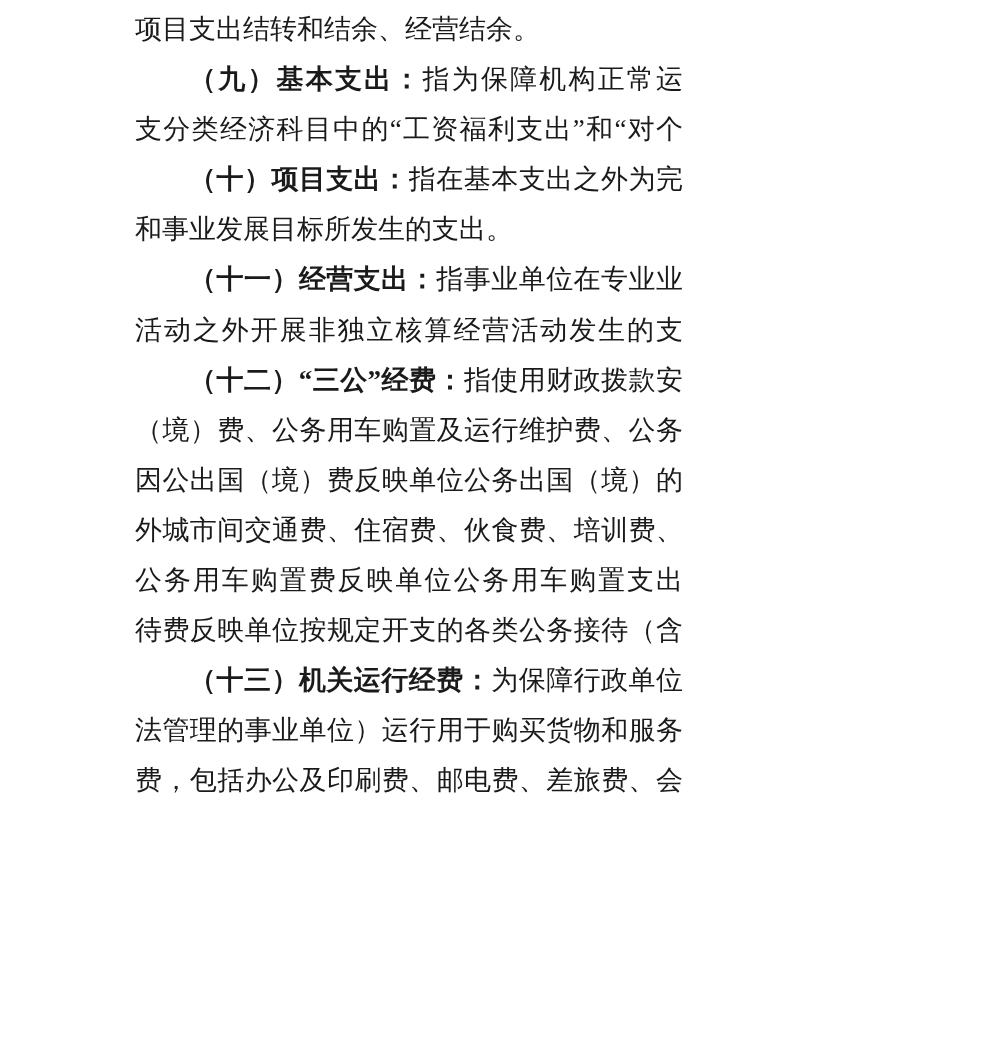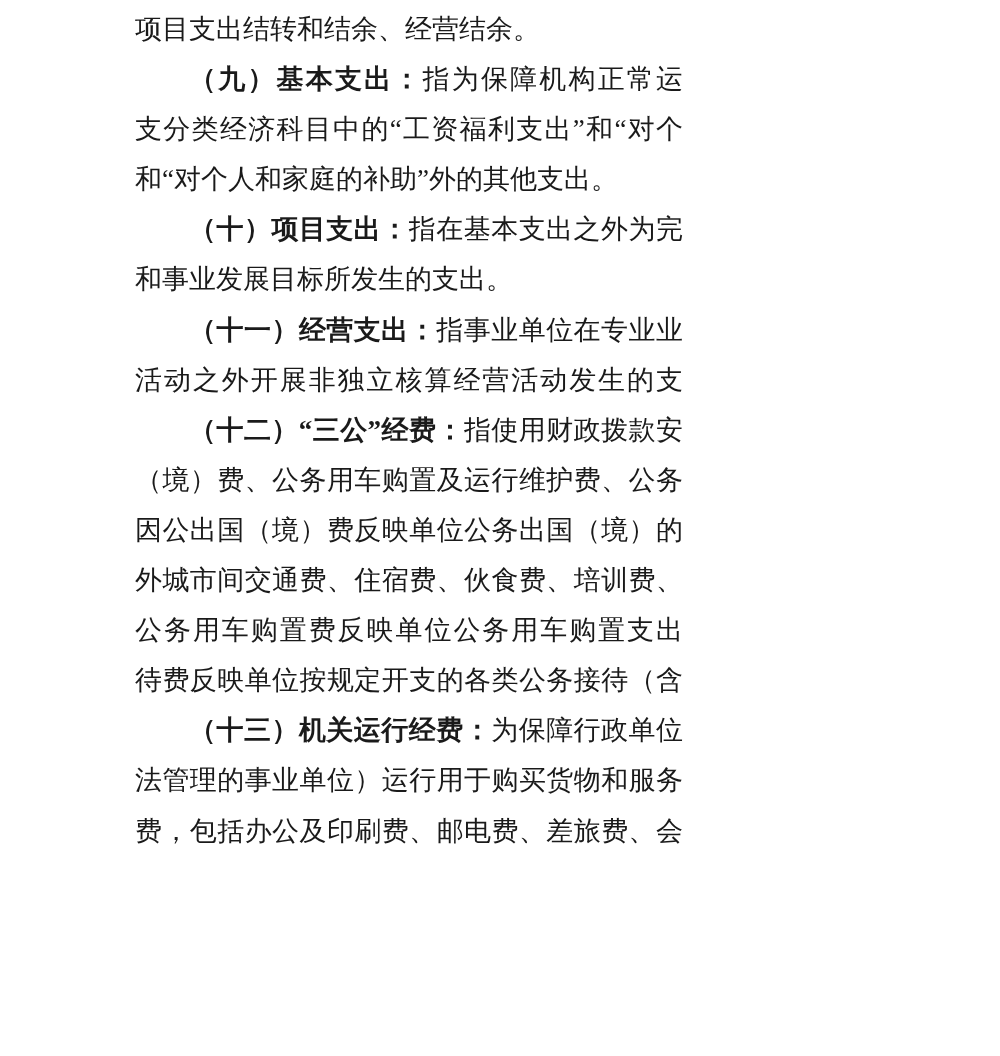--- a/index.html
+++ b/index.html
@@ -38,21 +38,20 @@
   }
 </style>
 </head>
 <body>
 
 <div class="page">
   <div>
       <div class="line">项目支出结转和结余、经营结余。</div>
       <div class="line indent justify"><strong>（九）基本支出：</strong>指为保障机构正常运转、完成日常工作</div>
       <div class="line justify">支分类经济科目中的“工资福利支出”和“对个人和家庭的补</div>
-      <div class="line">和“对个人和家庭的补助”外的其他支出。</div>
       <div class="line indent justify"><strong>（十）项目支出：</strong>指在基本支出之外为完成特定行政任务</div>
       <div class="line">和事业发展目标所发生的支出。</div>
       <div class="line indent justify"><strong>（十一）经营支出：</strong>指事业单位在专业业务活动及其辅助</div>
       <div class="line">活动之外开展非独立核算经营活动发生的支出。</div>
       <div class="line indent justify"><strong>（十二）“三公”经费：</strong>指使用财政拨款安排的因公出国</div>
       <div class="line justify">（境）费、公务用车购置及运行维护费、公务接待费。其中，</div>
       <div class="line justify">因公出国（境）费反映单位公务出国（境）的国际旅游费、国</div>
       <div class="line justify">外城市间交通费、住宿费、伙食费、培训费、公杂费等支出；</div>
       <div class="line justify">公务用车购置费反映单位公务用车购置支出（含车辆购置税）;</div>
       <div class="line justify">待费反映单位按规定开支的各类公务接待（含外宾接待）支出。</div>

